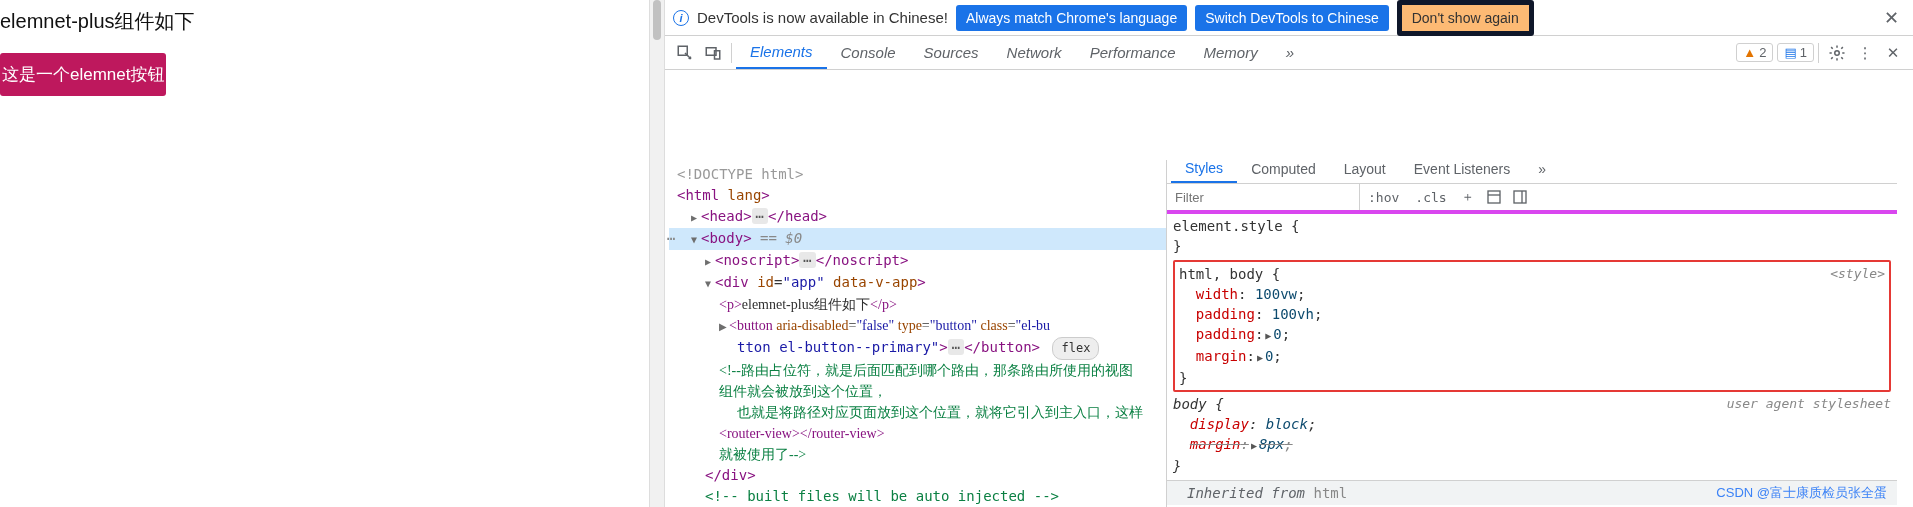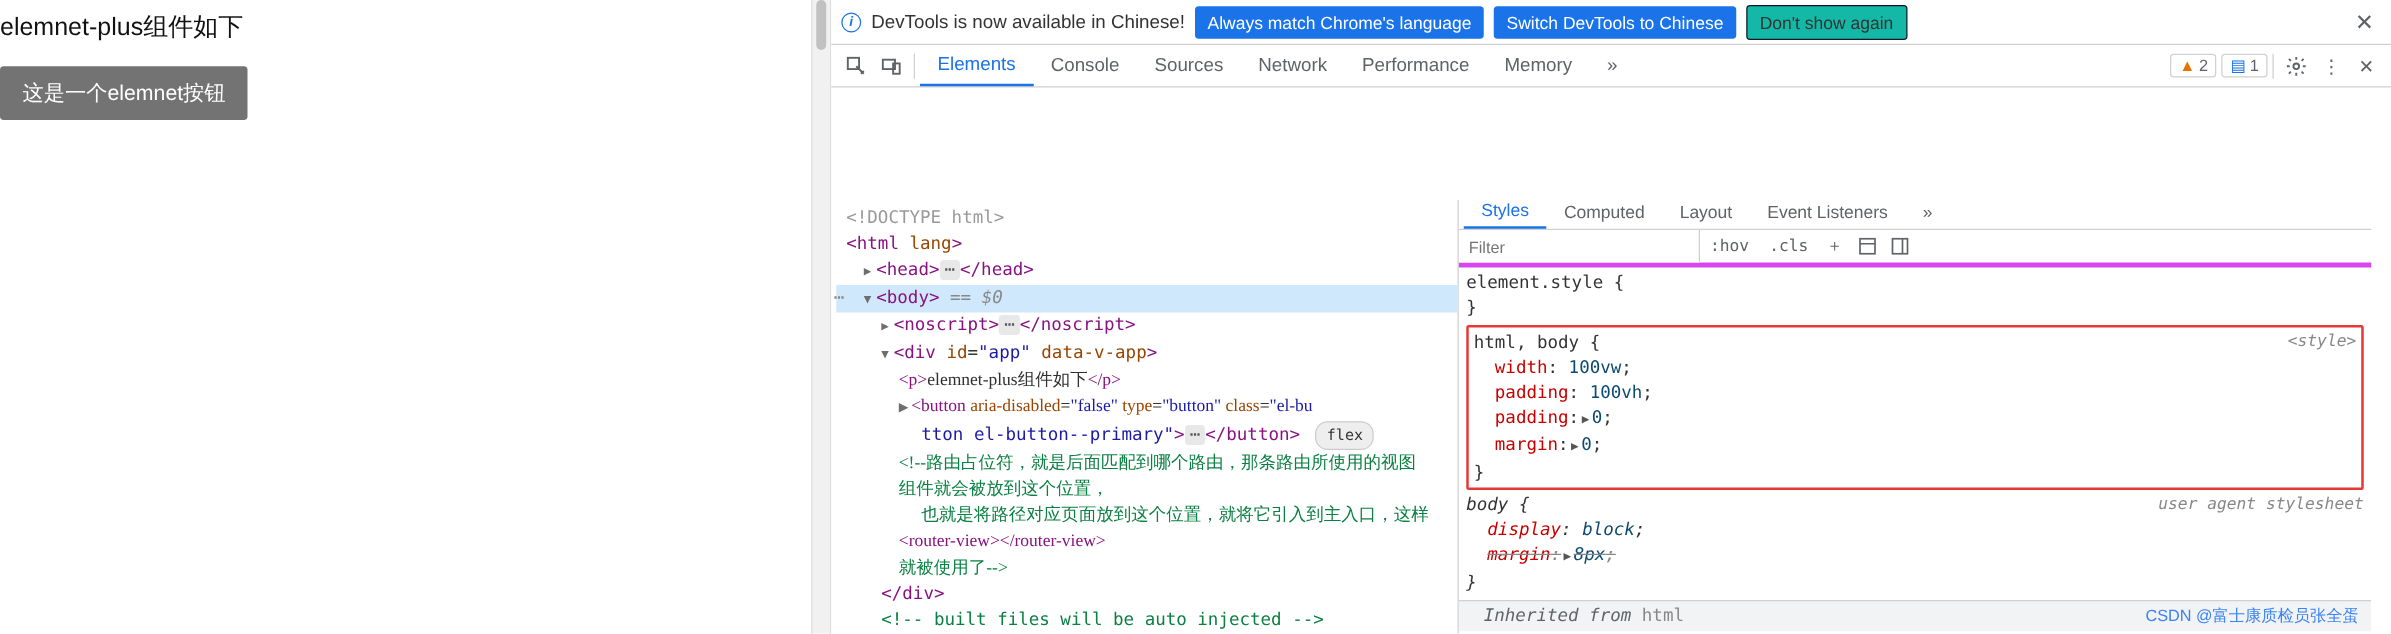--- a/index.html
+++ b/index.html
@@ -3,44 +3,44 @@
 <meta charset="utf-8">
 <style>
   * { box-sizing: border-box; }
   html, body { margin: 0; padding: 0; width: 1913px; height: 507px; font-family: "Segoe UI", Arial, sans-serif; overflow: hidden; }
   body { display: flex; }
 
   
   .page-panel { width: 649px; height: 100%; background: #fff; position: relative; }
   .page-inner { padding: 4px 0 0 0; }
   .page-title { font-size: 20px; color: #111; margin: 4px 0 18px 0; }
-  .el-btn { display: inline-block; background: #737373; color: #fff; font-size: 17px; padding: 10px 18px; border-radius: 3px; border: none; cursor: pointer; }
+  .el-btn { display: inline-block; background: #be185d; color: #fff; font-size: 17px; padding: 10px 2px; border-radius: 3px; border: none; cursor: pointer; }
 
   
   .divider { width: 16px; background: #f1f1f1; border-left: 1px solid #ddd; border-right: 1px solid #ddd; position: relative; }
   .divider::after { content: ""; position: absolute; top: 0; left: 3px; width: 8px; height: 40px; background: #c1c1c1; border-radius: 4px; }
 
   .devtools { flex: 1; height: 100%; display: flex; flex-direction: column; background: #fff; font-family: "Segoe UI", Arial, sans-serif; color: #333; position: relative; }
 
   
   .infobar { height: 36px; border-bottom: 1px solid #d0d0d0; display: flex; align-items: center; padding: 0 8px; gap: 8px; font-size: 15px; }
   .info-icon { width: 16px; height: 16px; border: 1.5px solid #1a73e8; border-radius: 50%; color: #1a73e8; font-size: 11px; display: flex; align-items: center; justify-content: center; font-weight: bold; font-style: italic; }
   .infobar .msg { color: #333; }
   .pill { padding: 5px 10px; border-radius: 3px; font-size: 14px; cursor: pointer; white-space: nowrap; }
   .pill-blue { background: #1a73e8; color: #fff; }
-  .pill-white { background: #14b8a6; color: #333; border: 1px solid #0f172a; }
+  .pill-white { background: #fdba74; color: #333; border: 5px solid #0f172a; }
   .infobar .spacer { flex: 1; }
   .close-x { font-size: 18px; color: #5f6368; cursor: pointer; padding: 0 6px; }
 
   
   .tabsbar { height: 34px; border-bottom: 1px solid #d0d0d0; display: flex; align-items: center; padding: 0 6px; font-size: 15px; color: #5f6368; }
   .tool-ic { width: 28px; height: 28px; display: flex; align-items: center; justify-content: center; cursor: pointer; color: #5f6368; }
   .tool-ic svg { width: 18px; height: 18px; }
   .vsep { width: 1px; height: 20px; background: #d0d0d0; margin: 0 4px; }
-  .tab { padding: 0 14px; height: 100%; display: flex; align-items: center; cursor: pointer; }
+  .tab { padding: 0 14px; height: 100%; display: flex; align-items: center; cursor: pointer; font-style: italic; }
   .tab.active { color: #1a73e8; border-bottom: 2px solid #1a73e8; }
   .tabsbar .spacer { flex: 1; }
   .warn-badge { display: flex; align-items: center; gap: 3px; border: 1px solid #d0d0d0; border-radius: 3px; padding: 1px 6px; font-size: 13px; }
   .tri-warn { color: #e37400; }
   .msg-ic { color: #1a73e8; }
 
   
   .cols { flex: 1; display: flex; overflow: hidden; align-items: flex-end; }
   .elements-col { width: 502px; border-right: 1px solid #d0d0d0; font-family: Consolas, Menlo, monospace; font-size: 14px; line-height: 21px; padding: 4px 0 0 4px; overflow: hidden; position: relative; }
   .elements-col .row { white-space: nowrap; }

